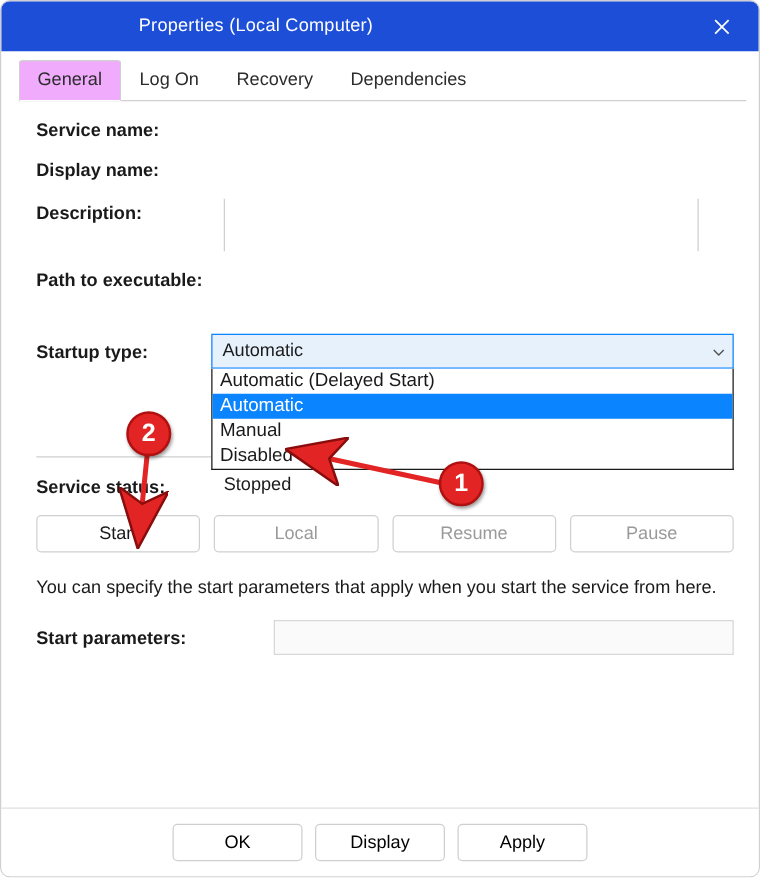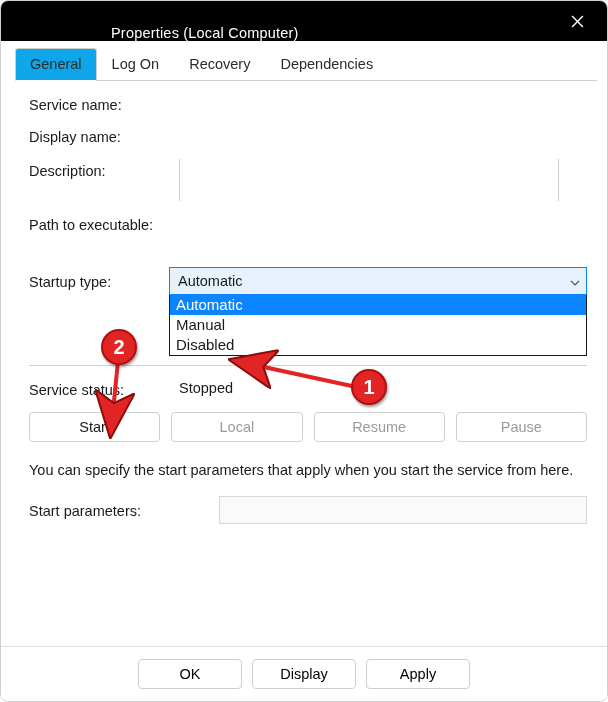--- a/index.html
+++ b/index.html
@@ -19,24 +19,24 @@
     height: 702px;
     border: 1px solid #cfcfcf;
     border-radius: 8px;
     overflow: hidden;
     display: flex;
     flex-direction: column;
     background: #fff;
   }
   .titlebar {
     height: 40px;
-    background: #000000;
+    background: #1d4ed8;
     color: #fff;
     display: flex;
-    align-items: flex-end;
+    align-items: center;
     padding: 0 8px 0 0;
   }
   .titlebar .title {
     flex: 1;
     padding-left: 110px;
     font-size: 14.5px;
     letter-spacing: .2px;
   }
   .titlebar .close {
     width: 44px;
@@ -62,36 +62,37 @@
     color: #2c2c2c;
     border: 1px solid transparent;
     position: relative;
     top: 1px;
     cursor: pointer;
   }
   .tab.active {
     border: 1px solid #d0d0d0;
     border-bottom: 1px solid #fff;
     border-radius: 3px 3px 0 0;
-    background: #0ea5e9;
+    background: #f0abfc;
   }
 
   .panel {
     flex: 1;
     padding: 14px 20px 10px 28px;
     position: relative;
   }
   .field-row {
     display: flex;
     align-items: flex-start;
     margin-bottom: 14px;
   }
   .label {
     width: 150px;
     padding-top: 2px;
+    font-weight: bold;
   }
   .desc .label { padding-top: 4px; }
   .desc-box {
     width: 380px;
     height: 42px;
     border-left: 1px solid #d0d0d0;
     border-right: 1px solid #d0d0d0;
   }
   .divider {
     border: none;
@@ -279,20 +280,21 @@
       <div class="select-wrap">
         <div class="select-display">
           <span>Automatic</span>
           <span class="chev">
             <svg width="10" height="6" viewBox="0 0 10 6">
                 <path d="M1 1 L5 5 L9 1" fill="none" stroke="#555" stroke-width="1.2"></path>
               </svg>
           </span>
         </div>
         <div class="dropdown">
+          <div class="dropdown-item"><span>Automatic (Delayed Start)</span></div>
           <div class="dropdown-item selected"><span>Automatic</span></div>
           <div class="dropdown-item"><span>Manual</span></div>
           <div class="dropdown-item"><span>Disabled</span></div>
         </div>
       </div>
     </div>
 
     <hr class="divider">
 
     <div class="status-row">

